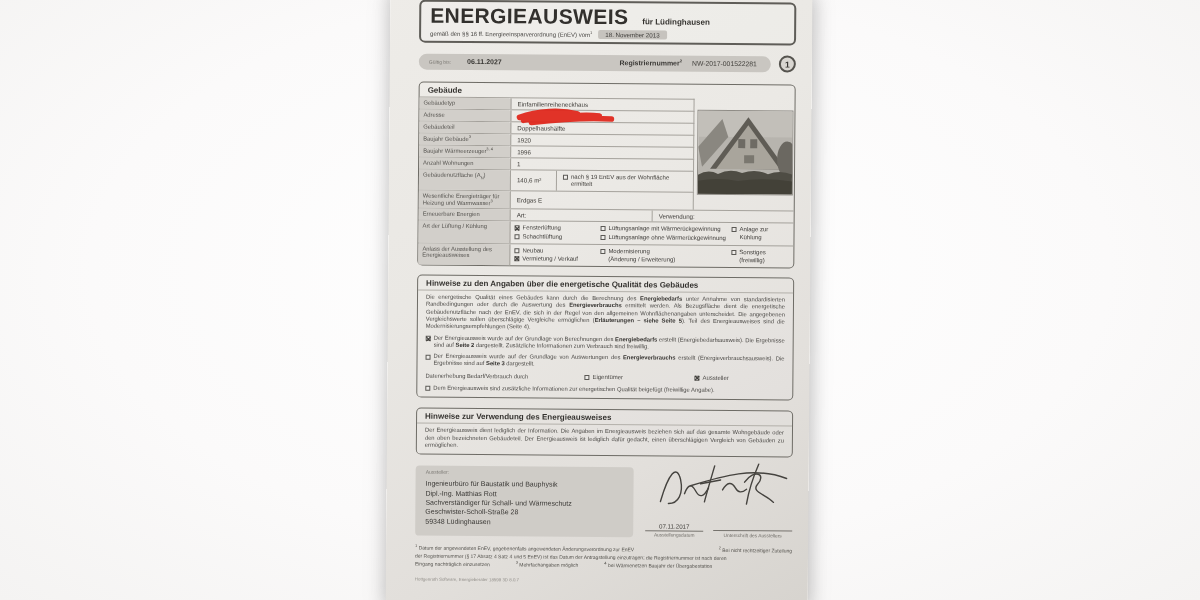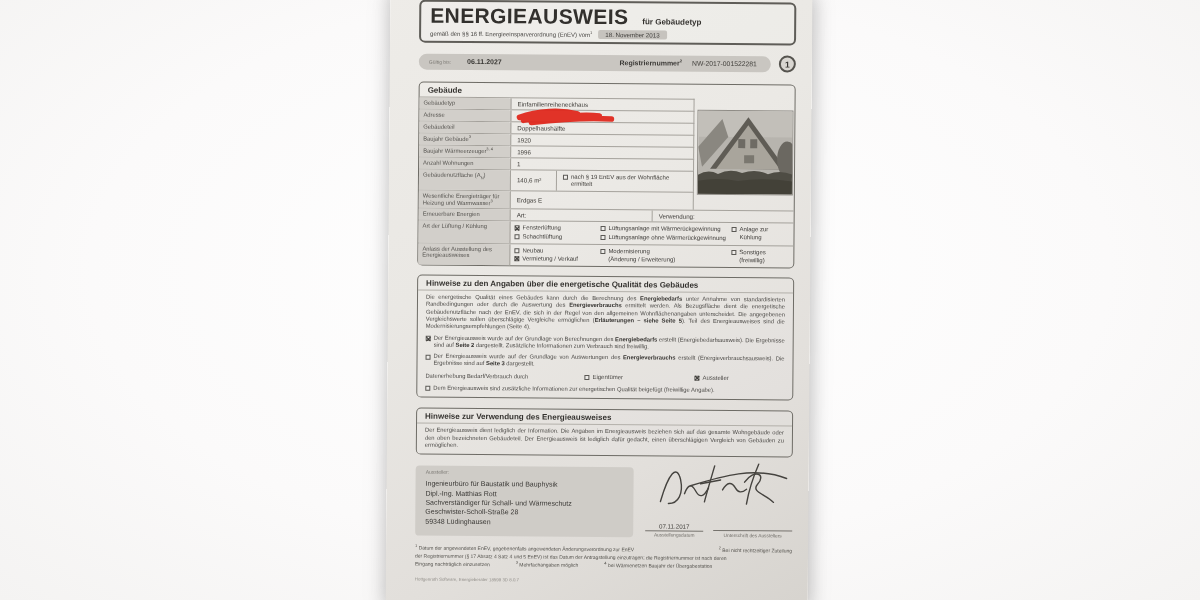--- a/index.html
+++ b/index.html
@@ -121,21 +121,21 @@
   .software { margin-top:9px; font-size:4.4px; color:#918e89; }
 </style>
 </head>
 <body>
 
 <div class="paper">
 
   <div class="header-box">
     <div class="header-row1">
       <span class="doc-title">ENERGIEAUSWEIS</span>
-      <span class="doc-subtitle">für Gebäudetyp</span>
+      <span class="doc-subtitle">für Lüdinghausen</span>
     </div>
     <div class="header-row2">
       <span><span>gemäß den §§ 16 ff. Energieeinsparverordnung (EnEV) vom</span><sup>1</sup></span>
       <span class="law-date">18. November 2013</span>
     </div>
   </div>
 
   <div class="validity-row">
     <div class="validity-bar">
       <span class="lbl-tiny">Gültig bis:</span>

